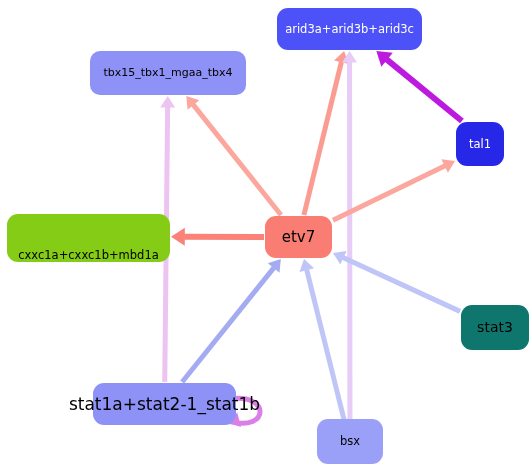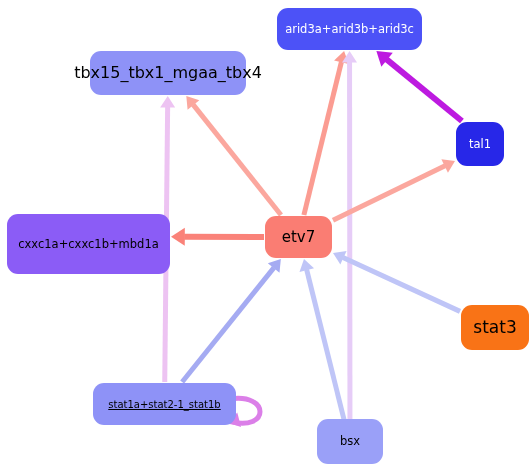--- a/index.html
+++ b/index.html
@@ -87,35 +87,35 @@
       </g>
       <g>
         <path d="M 230 398.96 C 270 392.96, 270 431.64, 230 421.64" fill="none" stroke="#db7fe8" stroke-width="5"></path>
         <polygon points="228.00,422.64 237.27,412.52 241.00,427.04" fill="#db7fe8"></polygon>
       </g>
     </svg>
 
   <div class="gnode" style="left: 277px; top: 8px; width: 145px; height: 42px; background: rgb(76, 82, 247); color: rgb(255, 255, 255); font-size: 11.5px;">
     <span class="nlabel">arid3a+arid3b+arid3c</span>
   </div>
-  <div class="gnode" style="left: 90px; top: 51px; width: 156px; height: 44px; background: rgb(142, 146, 247); color: rgb(0, 0, 0); font-size: 16px;">
+  <div class="gnode" style="left: 90px; top: 51px; width: 156px; height: 44px; background: rgb(142, 146, 247); color: rgb(0, 0, 0); font-size: 11px; border-radius: 10px;">
     <span class="nlabel">tbx15_tbx1_mgaa_tbx4</span>
   </div>
   <div class="gnode" style="left: 456px; top: 122px; width: 48px; height: 44px; background: rgb(39, 39, 232); color: rgb(255, 255, 255); font-size: 11.5px;">
     <span class="nlabel">tal1</span>
   </div>
-  <div class="gnode" style="left: 7px; top: 214px; width: 163px; height: 60px; background: #8b5cf6; color: rgb(0, 0, 0); font-size: 11.5px;">
+  <div class="gnode" style="left: 7px; top: 214px; width: 163px; height: 48px; background: #84cc16; color: rgb(0, 0, 0); font-size: 11.5px; align-items: flex-end;">
     <span class="nlabel">cxxc1a+cxxc1b+mbd1a</span>
   </div>
   <div class="gnode" style="left: 265px; top: 216px; width: 67px; height: 42px; background: rgb(250, 125, 115); color: rgb(0, 0, 0); font-size: 15px;">
     <span class="nlabel">etv7</span>
   </div>
-  <div class="gnode" style="left: 461px; top: 305px; width: 68px; height: 45px; background: #f97316; color: rgb(0, 0, 0); font-size: 17px;">
+  <div class="gnode" style="left: 461px; top: 305px; width: 68px; height: 45px; background: #0f766e; color: rgb(0, 0, 0); font-size: 14px;">
     <span class="nlabel">stat3</span>
   </div>
-  <div class="gnode" style="left: 93px; top: 383px; width: 143px; height: 42px; background: rgb(142, 146, 247); color: rgb(0, 0, 0); font-size: 10px; text-decoration: underline;">
+  <div class="gnode" style="left: 93px; top: 383px; width: 143px; height: 42px; background: rgb(142, 146, 247); color: rgb(0, 0, 0); font-size: 17px;">
     <span class="nlabel">stat1a+stat2-1_stat1b</span>
   </div>
   <div class="gnode" style="left: 317px; top: 419px; width: 66px; height: 45px; background: rgb(154, 160, 248); color: rgb(0, 0, 0); font-size: 11.5px;">
     <span class="nlabel">bsx</span>
   </div>
 
 </div>
 
 </body></html>

